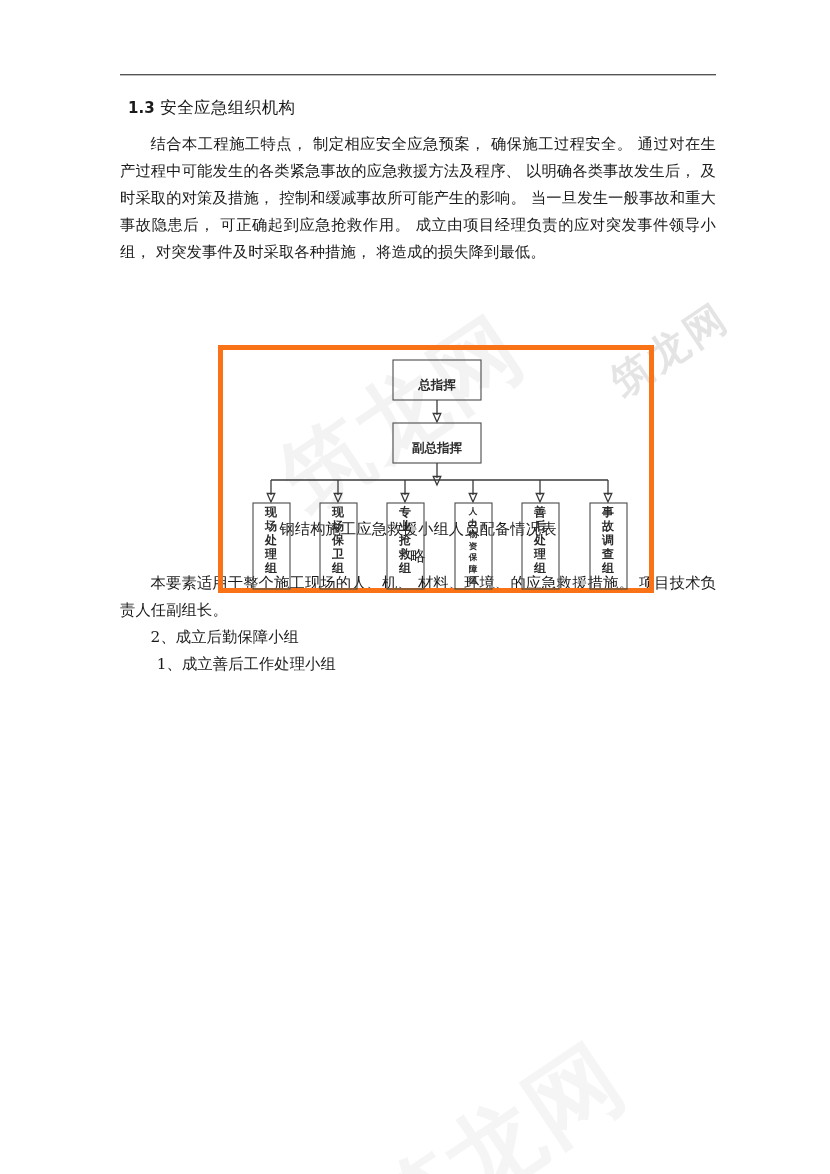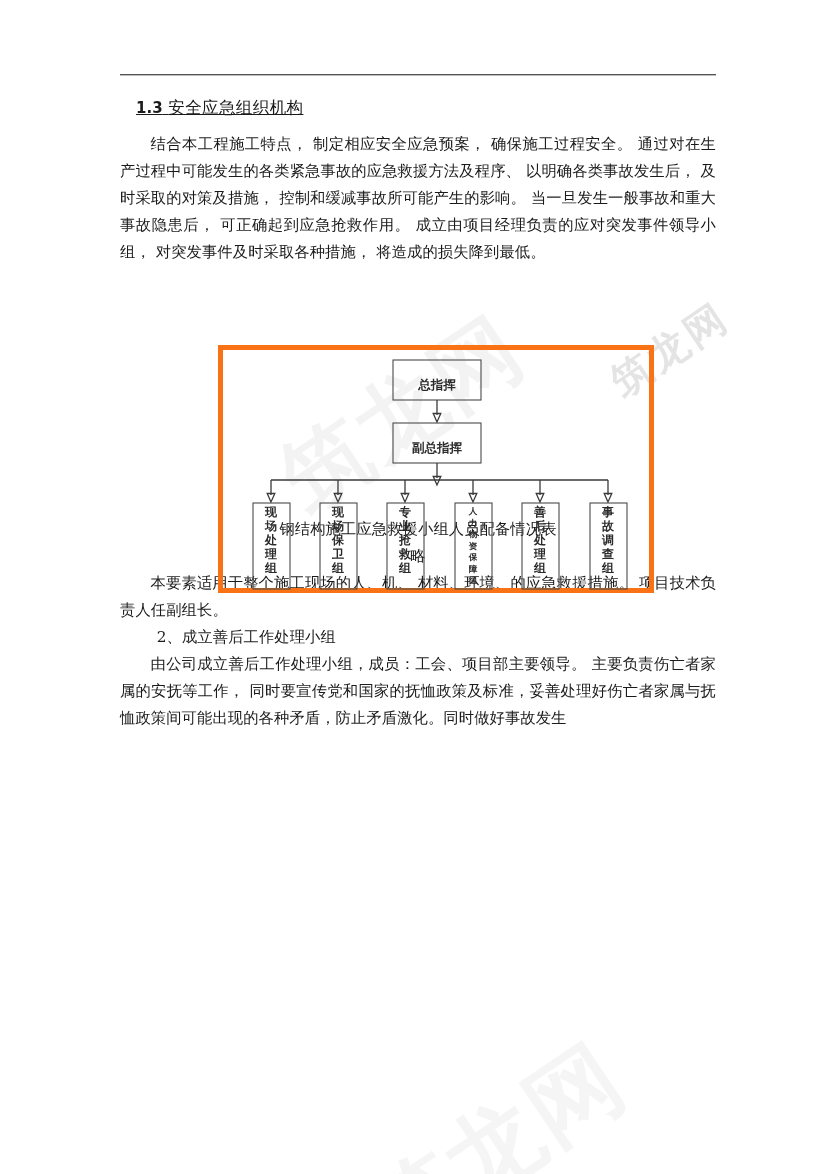--- a/index.html
+++ b/index.html
@@ -69,26 +69,25 @@
 
   
   .content {
     position: absolute;
     left: 120px;
     top: 96px;
     width: 596px;
   }
 
   h1.sec-title {
-    margin: 0 0 10px 16px;
+    margin: 0 0 10px 8px;
     font-size: 16.5px;
     font-weight: normal;
     line-height: 1.5;
     letter-spacing: 0.4px;
-    text-decoration: underline;
   }
   h1.sec-title .num {
     font-family: "DejaVu Sans", "Liberation Sans", sans-serif;
     font-weight: bold;
     font-size: 15px;
     letter-spacing: 0;
   }
   h1.sec-title .ttl {
     font-family: "DejaVu Serif", "Liberation Serif", serif;
     font-weight: normal;
@@ -161,22 +160,22 @@
       <span class="ttl">安全应急组织机构</span>
     </h1>
 
     <p class="para indent2">结合本工程施工特点， 制定相应安全应急预案， 确保施工过程安全。 通过对在生产过程中可能发生的各类紧急事故的应急救援方法及程序、 以明确各类事故发生后， 及时采取的对策及措施， 控制和缓减事故所可能产生的影响。 当一旦发生一般事故和重大事故隐患后， 可正确起到应急抢救作用。 成立由项目经理负责的应对突发事件领导小组， 对突发事件及时采取各种措施， 将造成的损失降到最低。</p>
 
     <div style="height:250px"></div>
 
     <p class="para center">钢结构施工应急救援小组人员配备情况表</p>
     <p class="para center">略</p>
     <p class="para indent2">本要素适用于整个施工现场的人、机、 材料、环境、的应急救援措施。 项目技术负责人任副组长。</p>
-    <p class="para indent25">2、成立善后工作处理小组</p>
-    <p class="para indent2">由公司成立善后工作处理小组，成员：工会、项目部主要领导。 主要负责伤亡者家属的安抚等工作， 同时要宣传党和国家的抚恤政策及标准，妥善处理好伤亡者家属与抚恤政策间可能出现的各种矛盾，防止矛盾激化。同时做好事故发生</p>
+    <p class="para indent2">2、成立后勤保障小组</p>
+    <p class="para indent25">1、成立善后工作处理小组</p>
   </div>
 
   <div class="chart-wrap">
     <svg class="chart-svg" width="434" height="246" viewBox="0 0 434 246">
 
       <g>
         <rect class="box-rect" x="170" y="10" width="88" height="40"></rect>
         <text class="node-text node-h" x="214" y="35" text-anchor="middle" dominant-baseline="middle">总指挥</text>
       </g>
 

